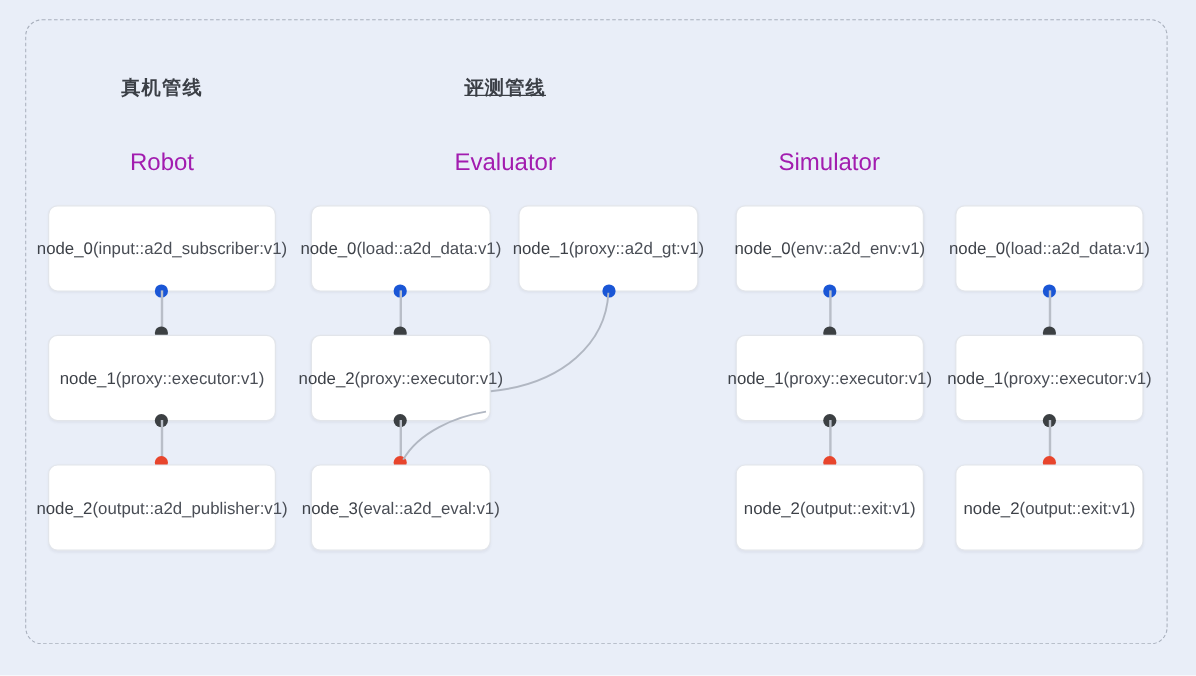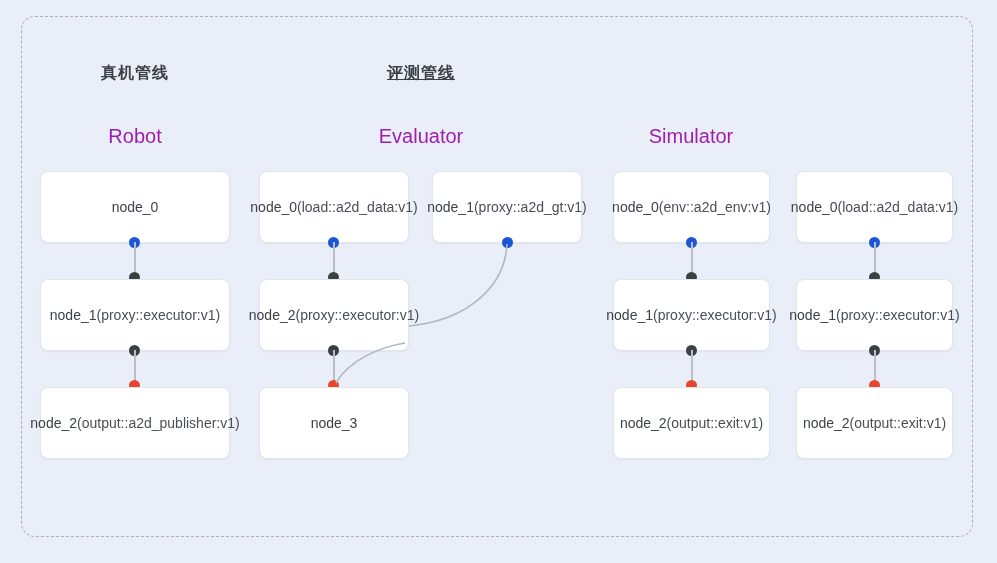--- a/index.html
+++ b/index.html
@@ -95,20 +95,21 @@
 
 <div id="canvas">
 
   <div id="dashed-frame"></div>
 
   <div class="col-title" style="left:40px; top:63px; width:190px;">真机管线</div>
   <div class="col-subtitle" style="left:40px; top:125px; width:190px;">Robot</div>
 
   <div class="node-box" style="left:40px; top:171px; width:190px; height:72px;">
     <div class="node-name">node_0</div>
+    <div class="node-type">(input::a2d_subscriber:v1)</div>
   </div>
   <div class="dot blue" style="left:129px; top:237px;"></div>
   <div class="edge-line" style="left:134px; top:242px; height:36px;"></div>
   <div class="dot dark" style="left:129px; top:272px;"></div>
 
   <div class="node-box" style="left:40px; top:279px; width:190px; height:72px;">
     <div class="node-name">node_1</div>
     <div class="node-type">(proxy::executor:v1)</div>
   </div>
   <div class="dot dark" style="left:129px; top:345px;"></div>
@@ -140,20 +141,21 @@
   <div class="node-box" style="left:259px; top:279px; width:150px; height:72px;">
     <div class="node-name">node_2</div>
     <div class="node-type">(proxy::executor:v1)</div>
   </div>
   <div class="dot dark" style="left:328px; top:345px;"></div>
   <div class="edge-line" style="left:333px; top:350px; height:36px;"></div>
   <div class="dot red" style="left:328px; top:380px;"></div>
 
   <div class="node-box" style="left:259px; top:387px; width:150px; height:72px;">
     <div class="node-name">node_3</div>
+    <div class="node-type">(eval::a2d_eval:v1)</div>
   </div>
 
   <div class="col-subtitle" style="left:596px; top:125px; width:190px;">Simulator</div>
 
   <div class="node-box" style="left:613px; top:171px; width:157px; height:72px;">
     <div class="node-name">node_0</div>
     <div class="node-type">(env::a2d_env:v1)</div>
   </div>
   <div class="dot blue" style="left:686px; top:237px;"></div>
   <div class="edge-line" style="left:691px; top:242px; height:36px;"></div>

